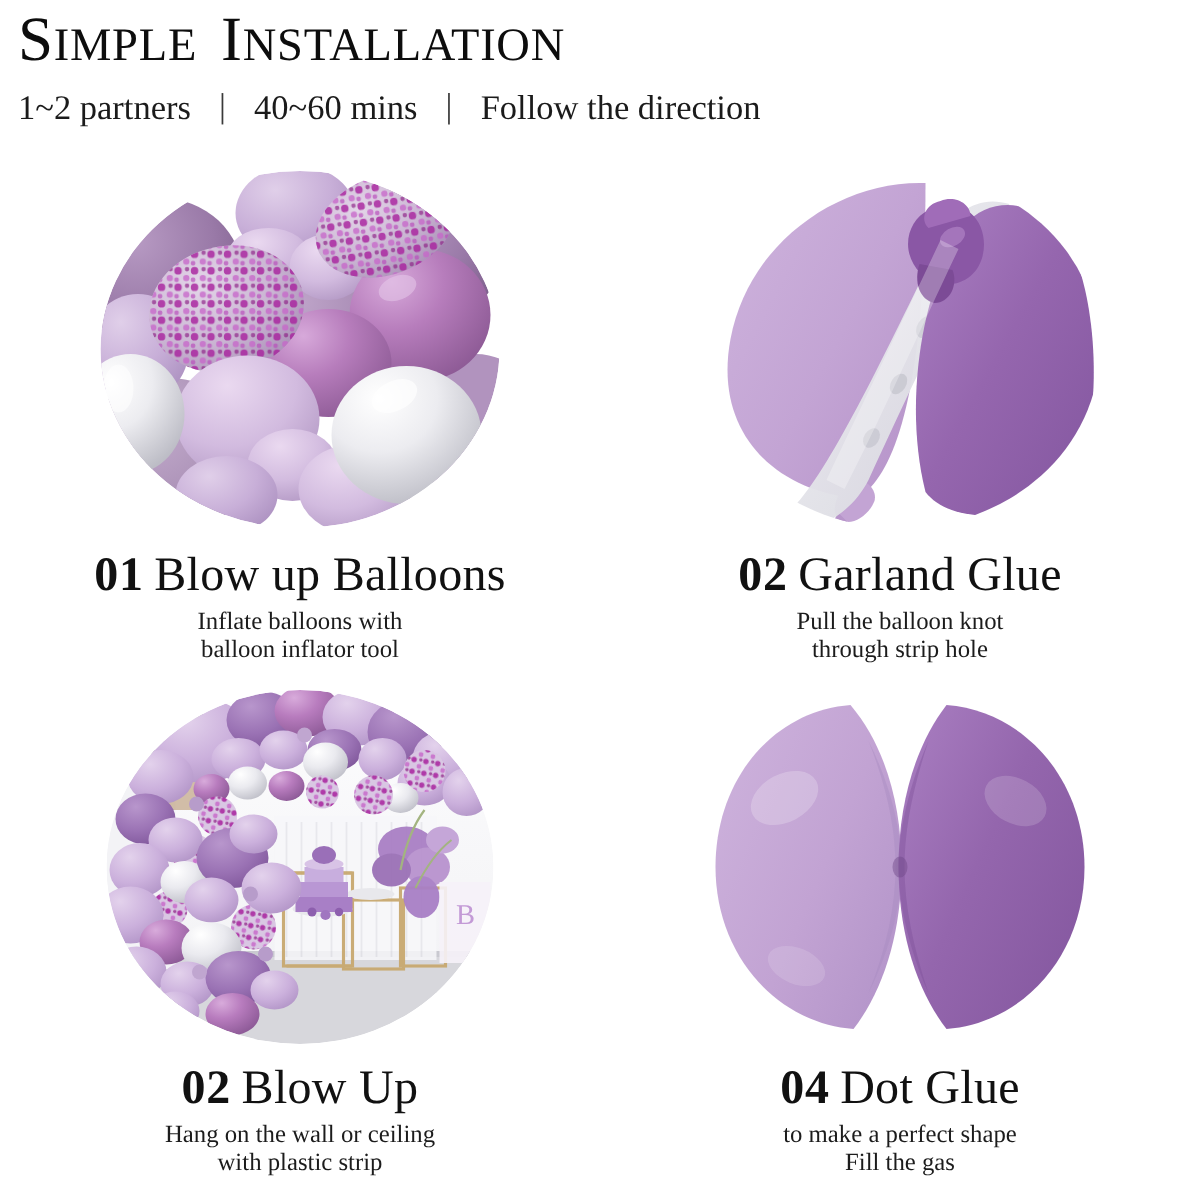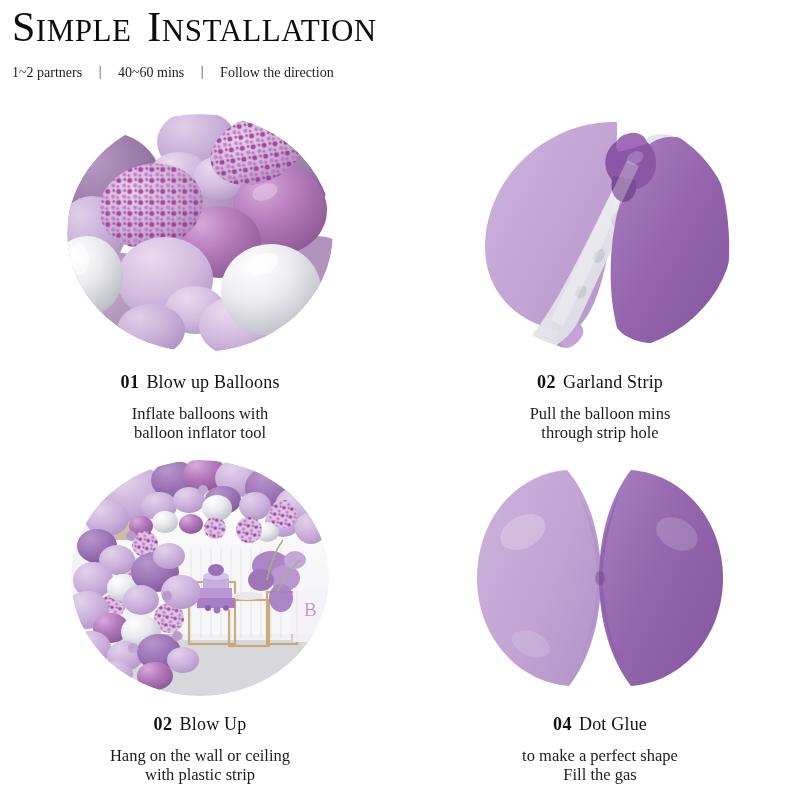--- a/index.html
+++ b/index.html
@@ -32,21 +32,21 @@
     letter-spacing: 0.5px;
     color: #0d0d0d;
     white-space: nowrap;
   }
   .page-title .cap { font-size: 42px; }
   .page-title .sc  { font-size: 31px; }
   .page-title .gap { display: inline-block; width: 16px; }
 
   .subtitle {
     margin-top: 8px;
-    font-size: 14px;
+    font-size: 23px;
     line-height: 22px;
     color: #1b1b1b;
     white-space: nowrap;
   }
   .subtitle .sep {
     display: inline-block;
     padding: 0 13px;
     color: #3a3a3a;
     transform: translateY(-1px);
   }
@@ -71,21 +71,21 @@
     overflow: hidden;
     background: #ffffff;
     margin-top: 14px;
     flex: none;
   }
   .cell.r2 .media { margin-top: 8px; width: 258px; height: 236px; }
 
   .caption { text-align: center; width: 100%; }
 
   .step-line {
-    font-size: 18px;
+    font-size: 32px;
     line-height: 30px;
     color: #111111;
     white-space: nowrap;
   }
   .step-num {
     font-weight: bold;
     letter-spacing: 0.5px;
     margin-right: 7px;
   }
   .step-title { font-weight: normal; letter-spacing: 0.2px; }
@@ -267,24 +267,24 @@
             <path d="M146 62 C 142 74 146 86 156 88 C 166 88 172 76 168 66 Z" fill="#7c4b96"></path>
 
             <ellipse cx="168" cy="44" rx="9" ry="6" fill="#b98ecd" opacity="0.55" transform="rotate(-30 168 44)"></ellipse>
 
             <path d="M160 46 C 130 110 100 172 84 206 L 96 212 C 118 170 150 98 172 52 Z" fill="#ffffff" opacity="0.28"></path>
           </svg>
         </div>
       </div>
       <div class="caption">
         <div class="step-line">
-          <span class="step-num">02</span><span class="step-title">Garland Strip</span>
+          <span class="step-num">02</span><span class="step-title">Garland Glue</span>
         </div>
         <div class="step-desc">
-          <div>Pull the balloon mins</div>
+          <div>Pull the balloon knot</div>
           <div>through strip hole</div>
         </div>
       </div>
     </div>
 
     <div class="cell c3 r2">
       <div class="media">
         <div class="art">
           <svg viewBox="0 0 258 236" preserveAspectRatio="xMidYMid slice" aria-hidden="true">
             <defs>

